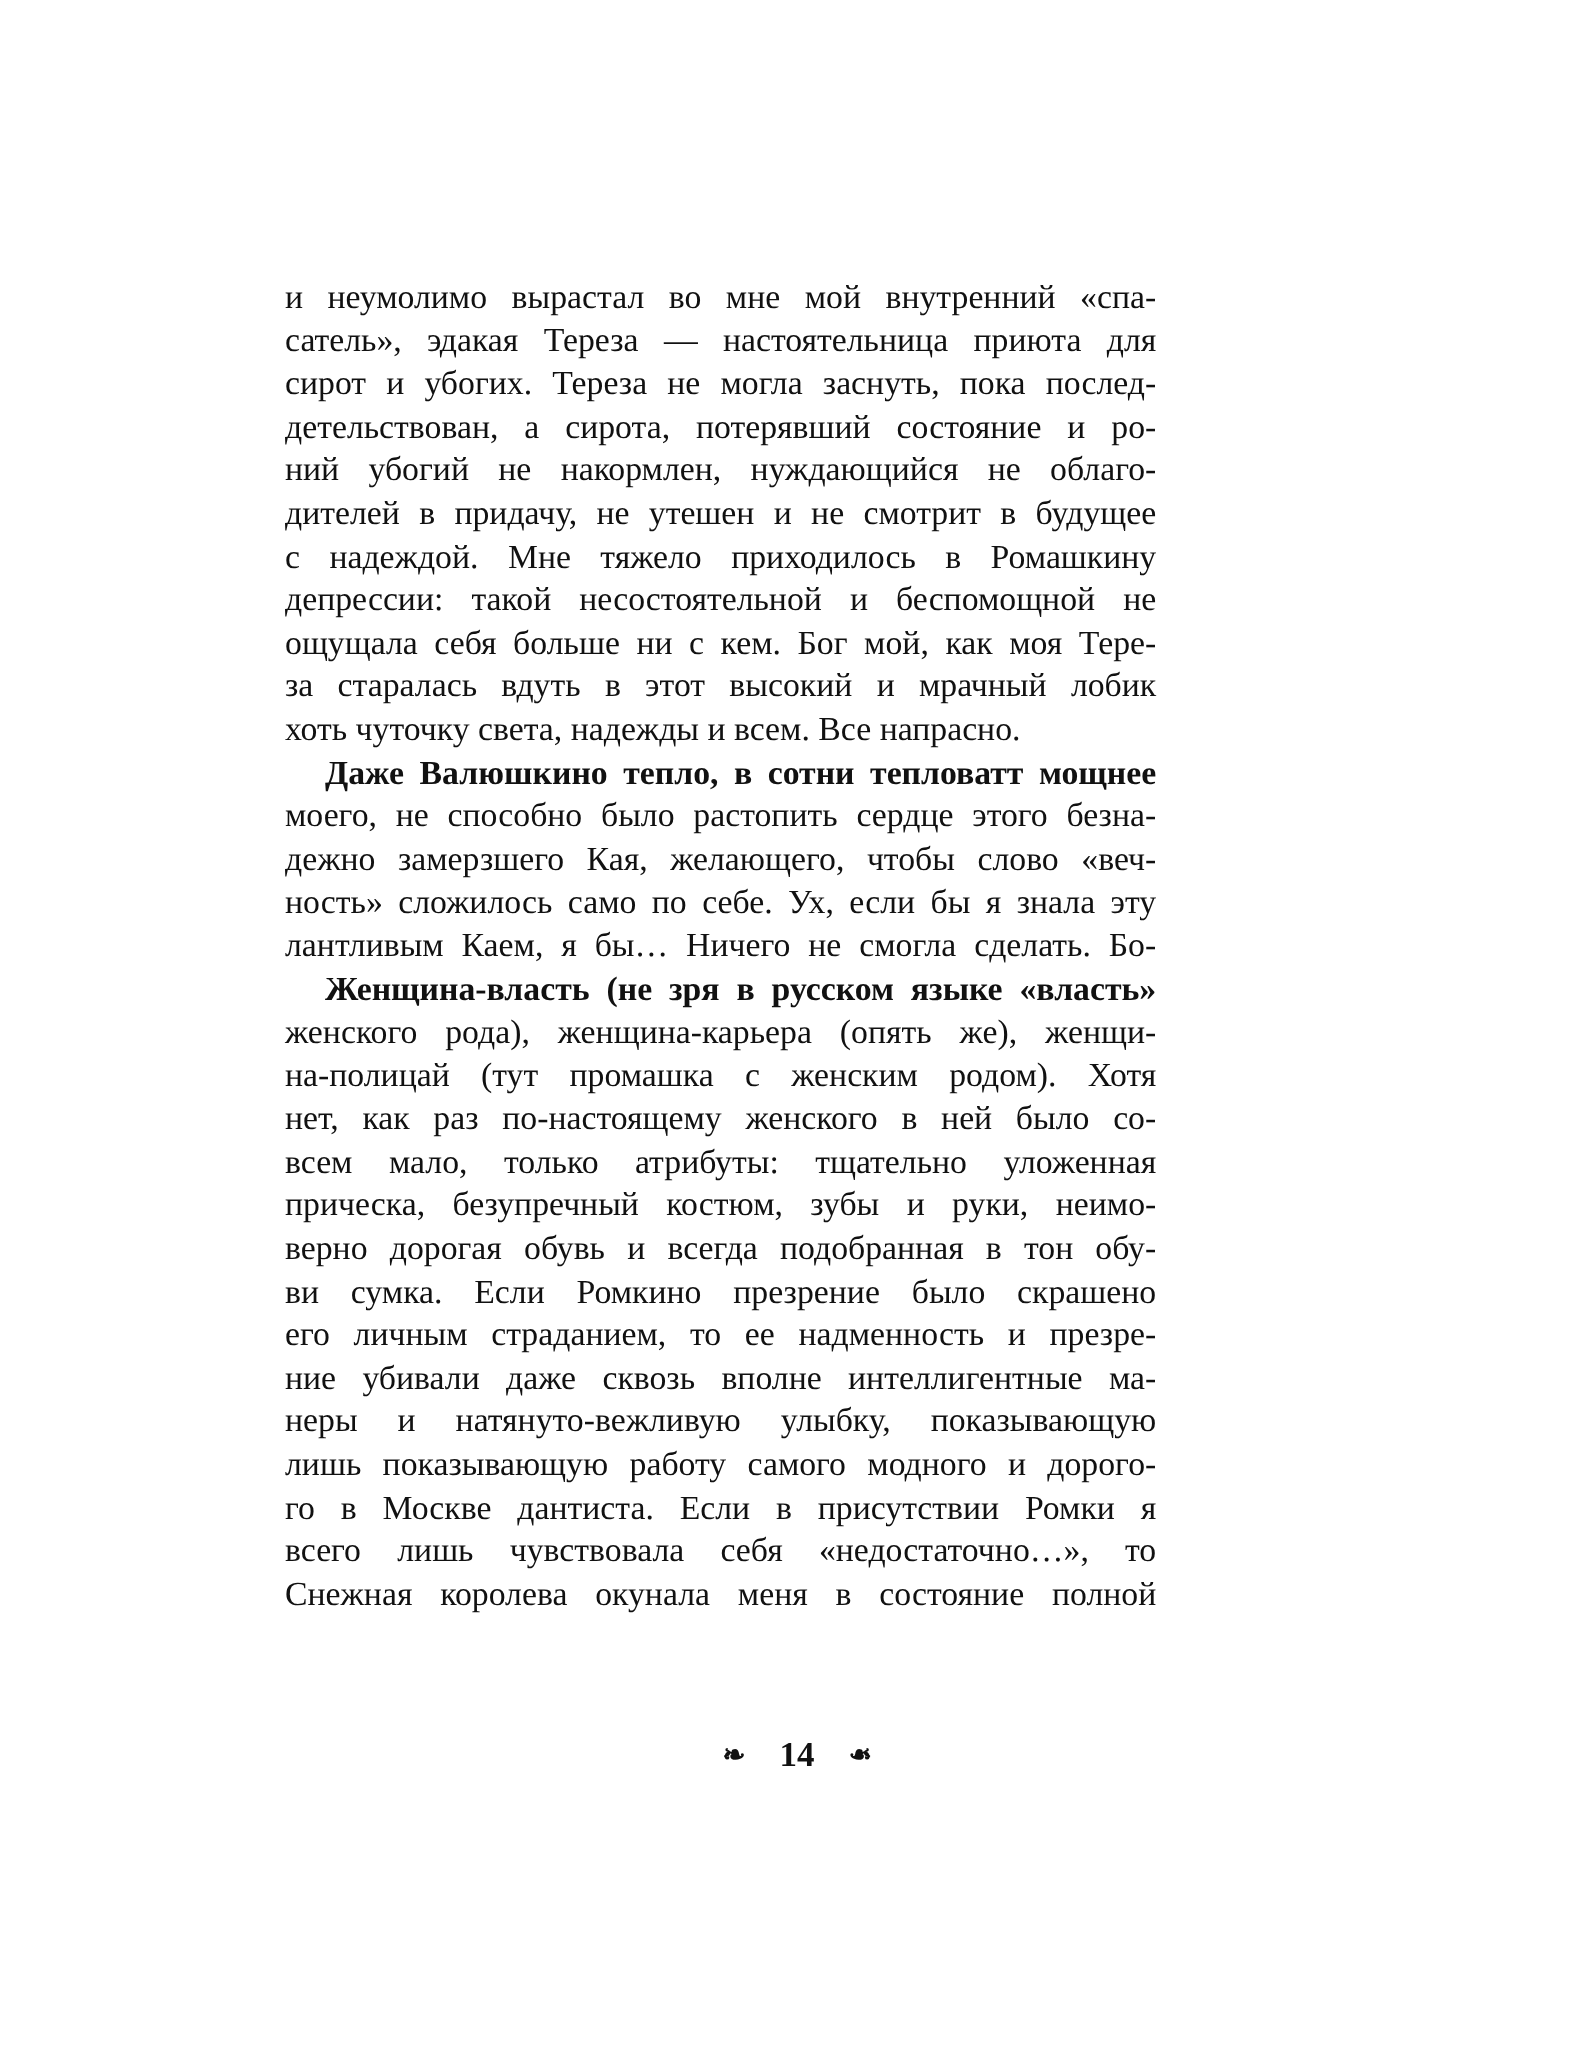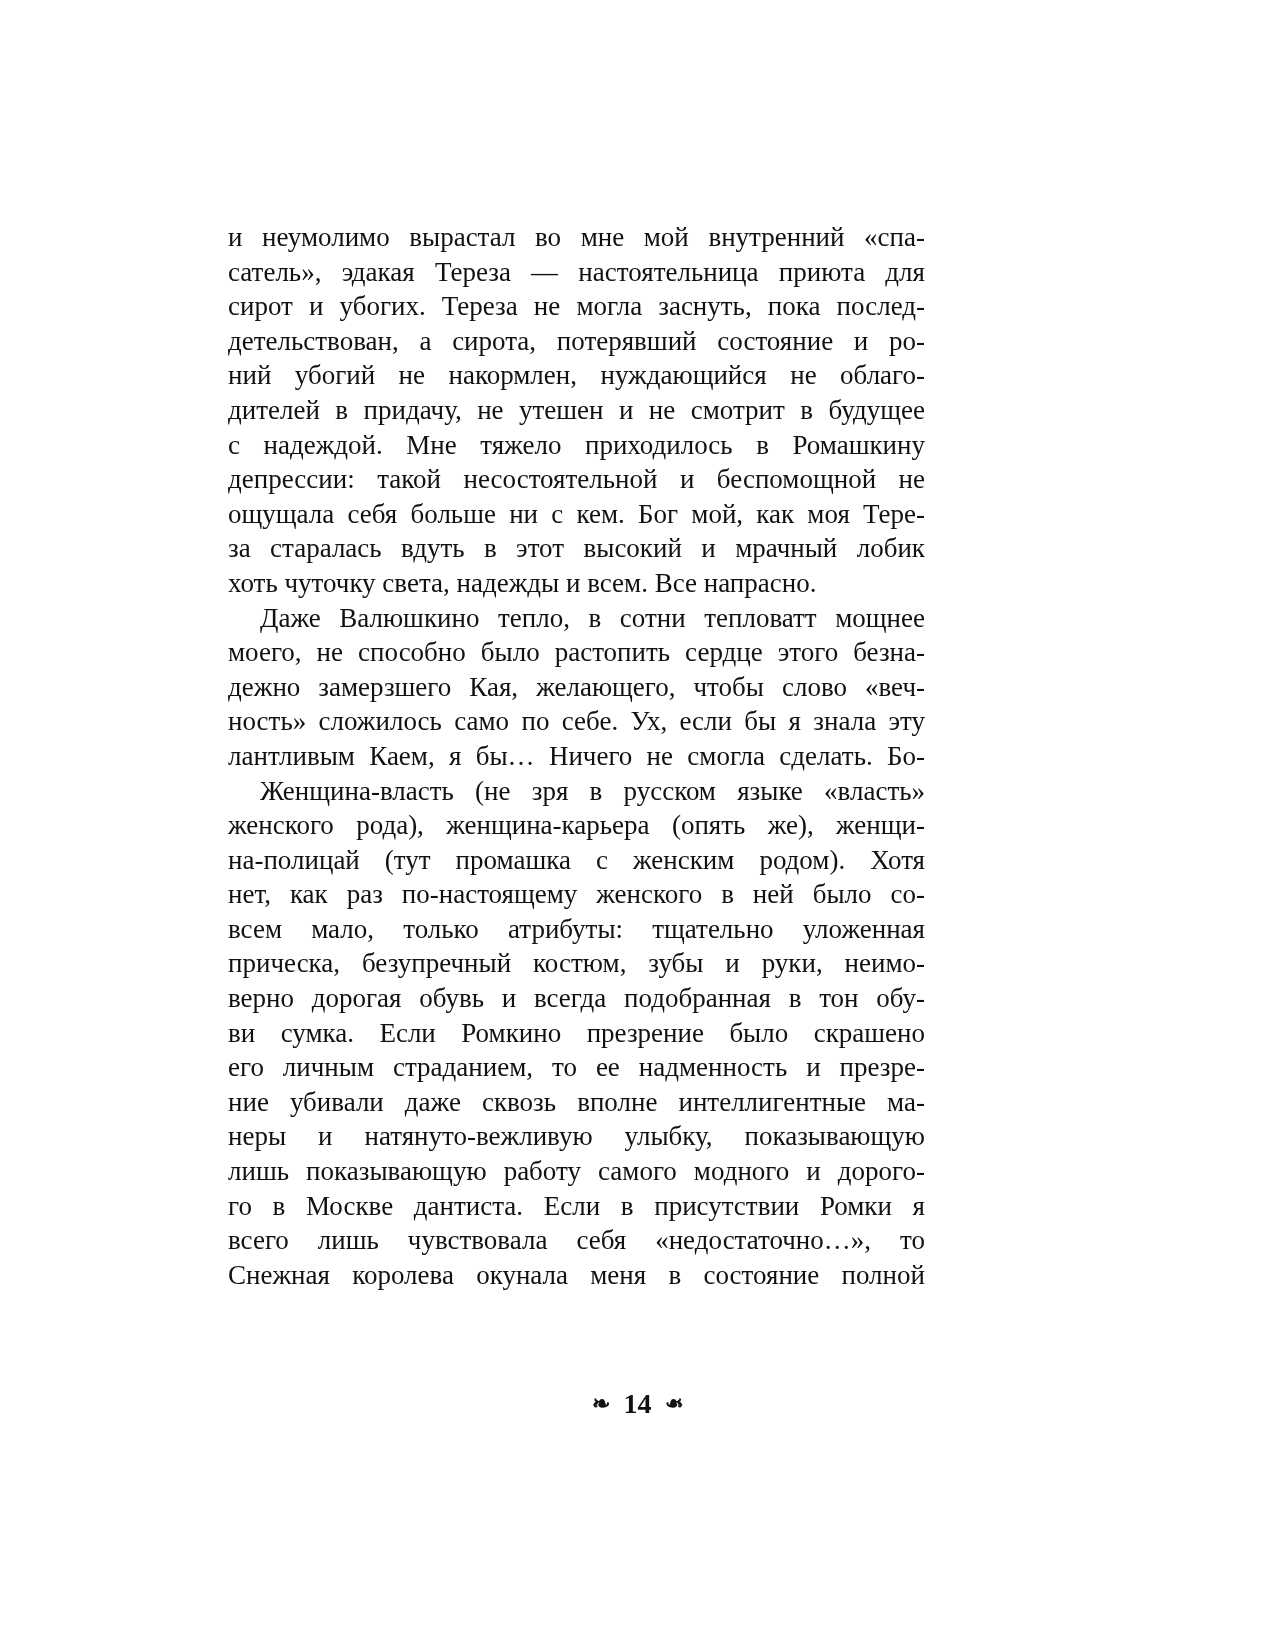--- a/index.html
+++ b/index.html
@@ -32,20 +32,21 @@
       text-align-last: justify;
       white-space: nowrap;
       height: 34.6px;
       overflow: visible;
     }
     .line.last {
       text-align-last: left;
     }
     .line.indent {
       padding-left: 32px;
+      font-weight: bold;
     }
     .folio {
       position: absolute;
       left: 0;
       width: 1275px;
       top: 1386px;
       text-align: center;
       font-size: 28px;
       font-weight: bold;
       line-height: 36px;
@@ -55,21 +56,21 @@
       display: inline-block;
       font-size: 22px;
       font-weight: bold;
       vertical-align: 2px;
     }
     .ornament.right {
       transform: scaleX(-1);
     }
     .folio-number {
       display: inline-block;
-      margin: 0 6px;
+      margin: 0 20px;
     }
   </style>
 </head>
 <body>
 
 <div class="page">
   <div class="text-block">
 
     <div class="paragraph">
       <span class="line">и неумолимо вырастал во мне мой внутренний «спа-</span>

